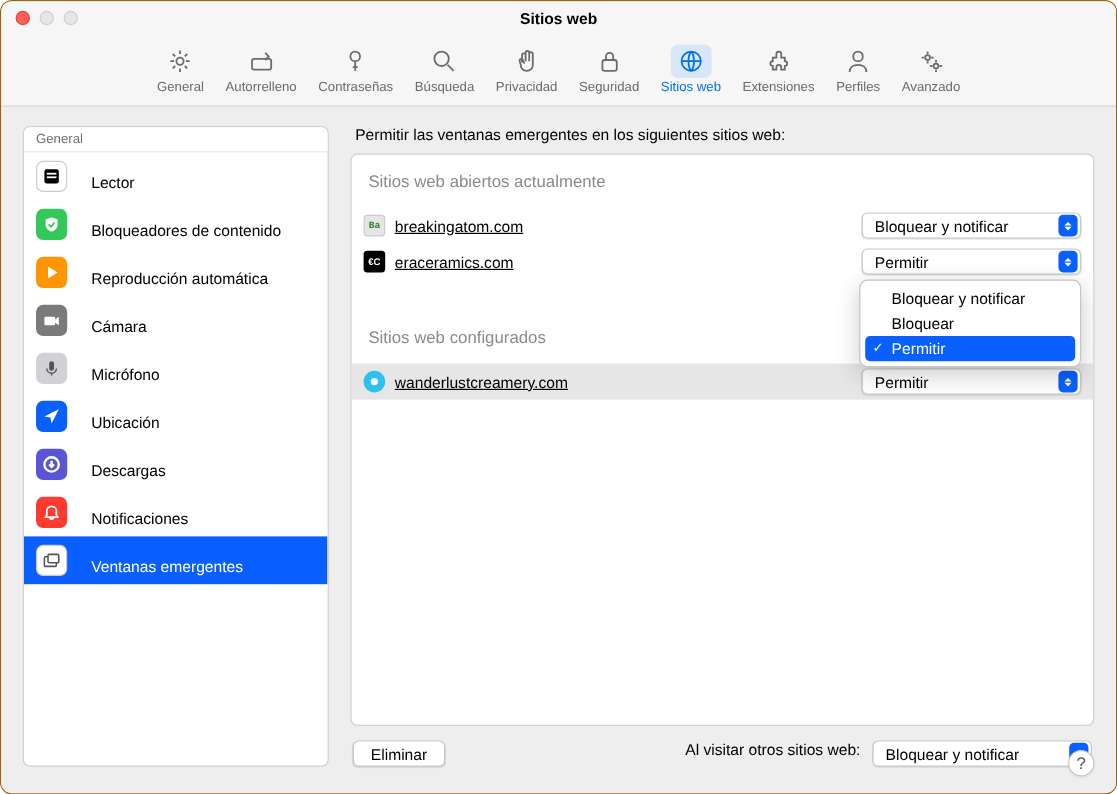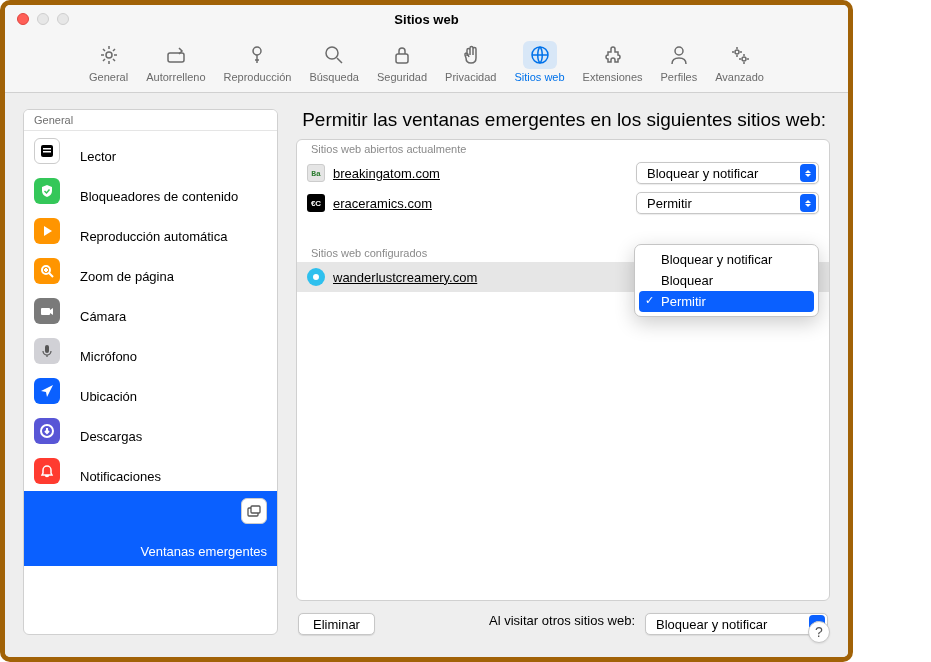--- a/index.html
+++ b/index.html
@@ -1,17 +1,17 @@
 <!DOCTYPE html>
 <html><head>
   <meta charset="utf-8">
   <style>
     * { box-sizing: border-box; margin: 0; padding: 0; }
     body { font-family: -apple-system, BlinkMacSystemFont, "Helvetica Neue", sans-serif; background: #fff; font-size: 13px; color: #000; }
-    .window { width: 853px; height: 662px; background: #f2f2f2; border: 5px solid #a16207; border-radius: 10px; overflow: hidden; position: relative; }
+    .window { width: 931px; height: 662px; background: #f2f2f2; border: 1px solid #a16207; border-radius: 10px; overflow: hidden; position: relative; }
 
     
     .titlebar { height: 28px; display: flex; align-items: center; padding: 0 12px; background: #f6f6f6; position: relative; }
     .traffic { display: flex; gap: 8px; }
     .traffic-dot { width: 12px; height: 12px; border-radius: 50%; }
     .dot-close { background: #ff5f57; border: 0.5px solid #e0443e; }
     .dot-min { background: #e7e7e7; border: 0.5px solid #cfcfcf; }
     .dot-max { background: #e7e7e7; border: 0.5px solid #cfcfcf; }
     .title { position: absolute; left: 0; right: 0; text-align: center; font-weight: 600; font-size: 13px; }
 
@@ -25,30 +25,30 @@
     .tool-svg { width: 22px; height: 22px; fill: none; stroke: currentColor; stroke-width: 1.5; }
 
     
     .body { display: flex; height: calc(100% - 88px); padding: 16px 18px 22px; gap: 18px; background: #eeeeee; }
 
     
     .sidebar { width: 255px; background: #fff; border: 1px solid #d0d0d0; border-radius: 6px; overflow: hidden; display: flex; flex-direction: column; }
     .sidebar-header { padding: 4px 10px; font-size: 11px; color: #6f6f6f; background: #fff; border-bottom: 1px solid #e5e5e5; }
     .sidebar-list { overflow-y: auto; }
     .side-item { display: flex; align-items: flex-end; gap: 20px; padding: 7px 10px; cursor: pointer; }
-    .side-item.selected { background: #0a60ff; color: #fff; flex-direction: column; }
+    .side-item.selected { background: #0a60ff; color: #fff; }
     .side-icon { width: 26px; height: 26px; border-radius: 6px; display: flex; align-items: center; justify-content: center; flex-shrink: 0; color: #fff; }
     .side-item.selected .side-label { color: #fff; }
     .side-label { font-size: 13px; }
 
     
     .main { flex: 1; display: flex; flex-direction: column; gap: 8px; }
-    .main-heading { font-size: 19px; padding: 0 4px; text-align: right; }
+    .main-heading { font-size: 13px; padding: 0 4px; }
     .list-box { flex: 1; background: #fff; border: 1px solid #d0d0d0; border-radius: 6px; overflow: hidden; display: flex; flex-direction: column; position: relative; }
-    .section-header { padding: 3px 14px; font-size: 11px; color: #8a8a8a; }
+    .section-header { padding: 14px 14px; font-size: 14px; color: #8a8a8a; }
     .site-row { display: flex; align-items: center; padding: 4px 10px; gap: 8px; }
     .site-row.highlighted { background: #e6e6e6; }
     .favicon { width: 18px; height: 18px; border-radius: 3px; flex-shrink: 0; display: flex; align-items: center; justify-content: center; font-size: 8px; font-weight: bold; }
     .site-name { flex: 1; font-size: 13px; text-decoration: underline; }
     .popup-btn { display: flex; align-items: center; gap: 6px; background: #fff; border: 0.5px solid #c7c7c7; border-radius: 5px; padding: 1px 2px 1px 10px; font-size: 13px; cursor: pointer; min-width: 183px; justify-content: space-between; box-shadow: 0 0.5px 1px rgba(0,0,0,0.08); }
     .popup-caret { width: 16px; height: 18px; background: #0a60ff; border-radius: 4px; display: flex; flex-direction: column; align-items: center; justify-content: center; gap: 0; }
     .caret-up, .caret-down { width: 0; height: 0; border-left: 3.5px solid transparent; border-right: 3.5px solid transparent; }
     .caret-up { border-bottom: 3.5px solid #fff; margin-bottom: 1px; }
     .caret-down { border-top: 3.5px solid #fff; }
 
@@ -100,47 +100,47 @@
         </div>
       <span class="tool-label">Autorrelleno</span>
     </div>
     <div class="tool-item">
       <div class="tool-icon-wrap">
           <svg class="tool-svg">
             <circle cx="11" cy="7" r="4"></circle>
             <path d="M11 11v8M9 16h4"></path>
           </svg>
         </div>
-      <span class="tool-label">Reproducción</span>
+      <span class="tool-label">Contraseñas</span>
     </div>
     <div class="tool-item">
       <div class="tool-icon-wrap">
           <svg class="tool-svg">
             <circle cx="9" cy="9" r="6"></circle>
             <path d="M14 14l5 5"></path>
           </svg>
         </div>
       <span class="tool-label">Búsqueda</span>
     </div>
     <div class="tool-item">
       <div class="tool-icon-wrap">
           <svg class="tool-svg">
+            <path d="M7 12V6a1.5 1.5 0 013 0v5M10 11V4a1.5 1.5 0 013 0v7M13 11V5a1.5 1.5 0 013 0v9c0 3-2 5-5 5s-5-2-5-5l-1-3a1.5 1.5 0 012.5-1.5L9 13"></path>
+          </svg>
+        </div>
+      <span class="tool-label">Privacidad</span>
+    </div>
+    <div class="tool-item">
+      <div class="tool-icon-wrap">
+          <svg class="tool-svg">
             <rect x="5" y="10" width="12" height="9" rx="2"></rect>
             <path d="M8 10V7a3 3 0 016 0v3"></path>
           </svg>
         </div>
       <span class="tool-label">Seguridad</span>
-    </div>
-    <div class="tool-item">
-      <div class="tool-icon-wrap">
-          <svg class="tool-svg">
-            <path d="M7 12V6a1.5 1.5 0 013 0v5M10 11V4a1.5 1.5 0 013 0v7M13 11V5a1.5 1.5 0 013 0v9c0 3-2 5-5 5s-5-2-5-5l-1-3a1.5 1.5 0 012.5-1.5L9 13"></path>
-          </svg>
-        </div>
-      <span class="tool-label">Privacidad</span>
     </div>
     <div class="tool-item active">
       <div class="tool-icon-wrap">
           <svg class="tool-svg">
             <circle cx="11" cy="11" r="8"></circle>
             <path d="M3 11h16M11 3c3 3 3 13 0 16M11 3c-3 3-3 13 0 16"></path>
           </svg>
         </div>
       <span class="tool-label">Sitios web</span>
     </div>
@@ -197,29 +197,20 @@
             </div>
             <span class="side-label">Bloqueadores de contenido</span>
           </div>
           <div class="side-item">
             <div class="side-icon" style="background: rgb(255, 149, 0); color: rgb(255, 255, 255);">
               <svg width="16" height="16" fill="#fff">
                 <path d="M5 3l8 5-8 5z"></path>
               </svg>
             </div>
             <span class="side-label">Reproducción automática</span>
-          </div>
-          <div class="side-item">
-            <div class="side-icon" style="background: rgb(255, 149, 0); color: rgb(255, 255, 255);">
-              <svg width="16" height="16" fill="none" stroke="#fff" stroke-width="2">
-                <circle cx="7" cy="7" r="4"></circle>
-                <path d="M10 10l4 4M5 7h4M7 5v4"></path>
-              </svg>
-            </div>
-            <span class="side-label">Zoom de página</span>
           </div>
           <div class="side-item">
             <div class="side-icon" style="background: rgb(122, 122, 122); color: rgb(255, 255, 255);">
               <svg width="16" height="16" fill="#fff">
                 <rect x="2" y="5" width="9" height="7" rx="1"></rect>
                 <path d="M11 7l3-2v7l-3-2z"></path>
               </svg>
             </div>
             <span class="side-label">Cámara</span>
           </div>

